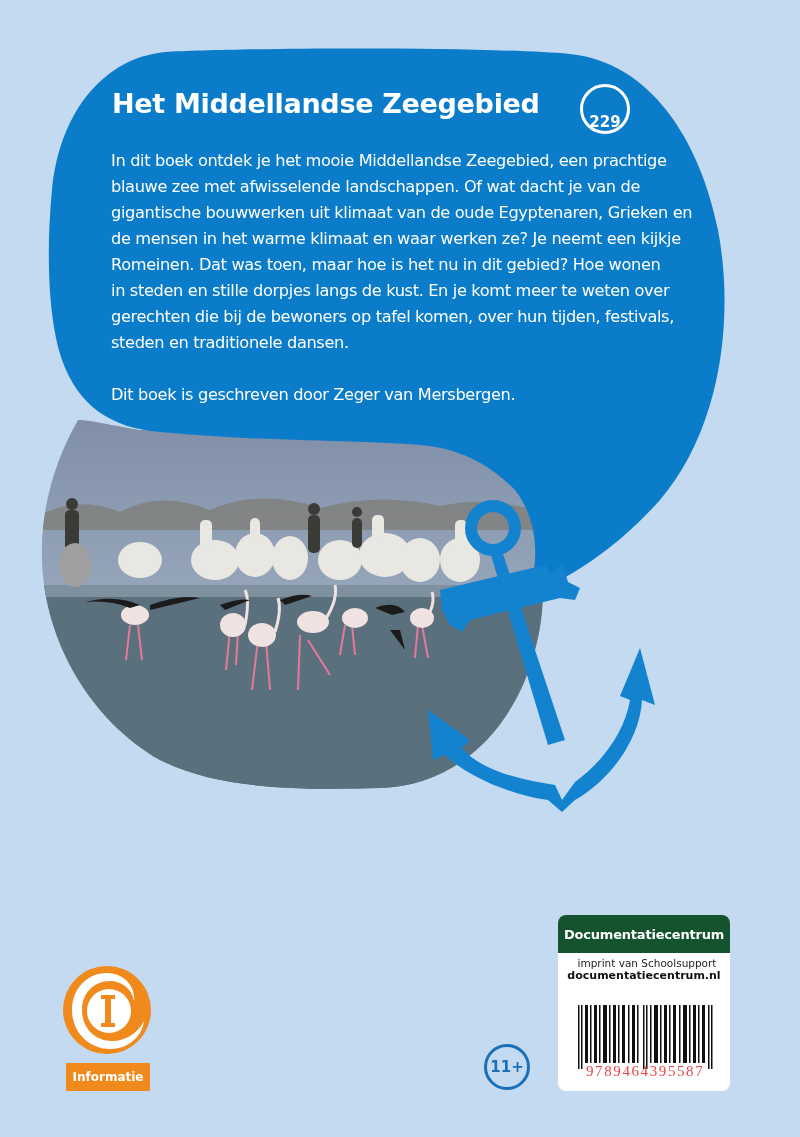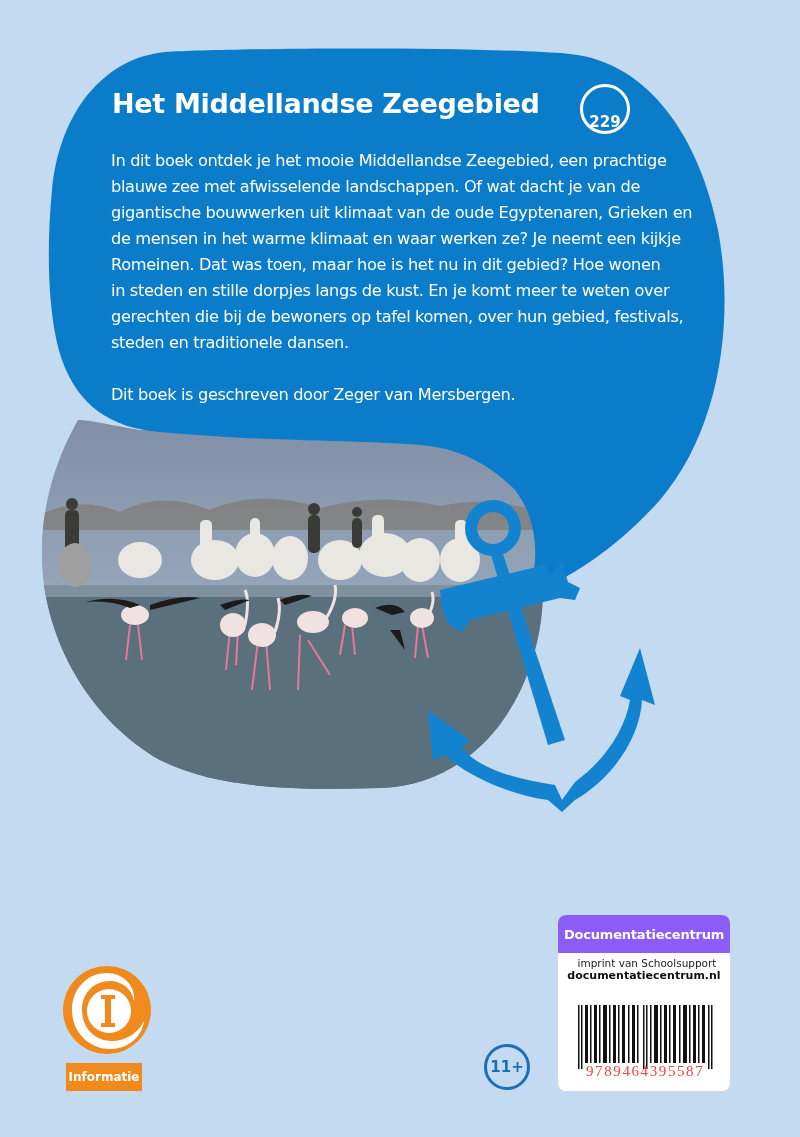--- a/index.html
+++ b/index.html
@@ -30,31 +30,31 @@
   .body-text .gap { height: 26px; }
   .age-badge {
     position: absolute; left: 484px; top: 1044px; width: 46px; height: 46px;
     border: 3px solid #1a6fb8; border-radius: 50%; box-sizing: border-box;
     color: #1a6fb8; font-weight: bold; font-size: 15px;
     display: flex; align-items: center; justify-content: center;
     font-family: "DejaVu Sans", sans-serif;
   }
   .logo { position: absolute; left: 62px; top: 955px; width: 90px; height: 140px; }
   .logo-label {
-    position: absolute; left: 66px; top: 1063px; width: 76px; height: 28px;
+    position: absolute; left: 66px; top: 1063px; width: 84px; height: 28px;
     background: #f08a1c; color: #ffffff; font-weight: bold; font-size: 12px;
     display: flex; align-items: center; justify-content: center;
     font-family: "DejaVu Sans", sans-serif;
   }
   .pub-card {
     position: absolute; left: 558px; top: 915px; width: 172px; height: 176px;
     background: #ffffff; border-radius: 8px; overflow: hidden;
   }
   .pub-head {
-    background: #8b5cf6; color: #ffffff; font-weight: bold; font-size: 13px;
+    background: #14532d; color: #ffffff; font-weight: bold; font-size: 13px;
     height: 38px; display: flex; align-items: center; justify-content: center;
     font-family: "DejaVu Sans", sans-serif; letter-spacing: -0.2px;
   }
   .pub-line1 {
     text-align: center; font-size: 10.5px; color: #222; margin-top: 4px;
     font-family: "DejaVu Sans", sans-serif;
     margin-left: 6px;
   }
   .pub-line2 {
     text-align: center; font-size: 11px; color: #111; font-weight: bold;
@@ -169,21 +169,21 @@
   <span>229</span>
 </div>
 
 <div class="body-text">
   <p>In dit boek ontdek je het mooie Middellandse Zeegebied, een prachtige</p>
   <p>blauwe zee met afwisselende landschappen. Of wat dacht je van de</p>
   <p>gigantische bouwwerken uit klimaat van de oude Egyptenaren, Grieken en</p>
   <p>de mensen in het warme klimaat en waar werken ze? Je neemt een kijkje</p>
   <p>Romeinen. Dat was toen, maar hoe is het nu in dit gebied? Hoe wonen</p>
   <p>in steden en stille dorpjes langs de kust. En je komt meer te weten over</p>
-  <p>gerechten die bij de bewoners op tafel komen, over hun gebied, festivals,</p>
+  <p>gerechten die bij de bewoners op tafel komen, over hun tijden, festivals,</p>
   <p>steden en traditionele dansen.</p>
   <div class="gap"></div>
   <p>Dit boek is geschreven door Zeger van Mersbergen.</p>
 </div>
 
 <svg class="logo" viewBox="0 0 90 140" xmlns="http://www.w3.org/2000/svg">
   <circle cx="45" cy="55" r="44" fill="#f08a1c"></circle>
   <path d="M 45 18 C 25 18 10 34 10 55 C 10 78 28 94 48 94 C 66 94 80 82 82 66 C 76 78 64 86 50 86 C 32 86 20 72 20 55 C 20 38 32 26 48 26 C 60 26 70 34 72 46 C 74 32 62 18 45 18 Z" fill="#ffffff"></path>
   <circle cx="47" cy="56" r="22" fill="#ffffff"></circle>
   <rect x="43" y="42" width="6" height="28" fill="#f08a1c"></rect>

